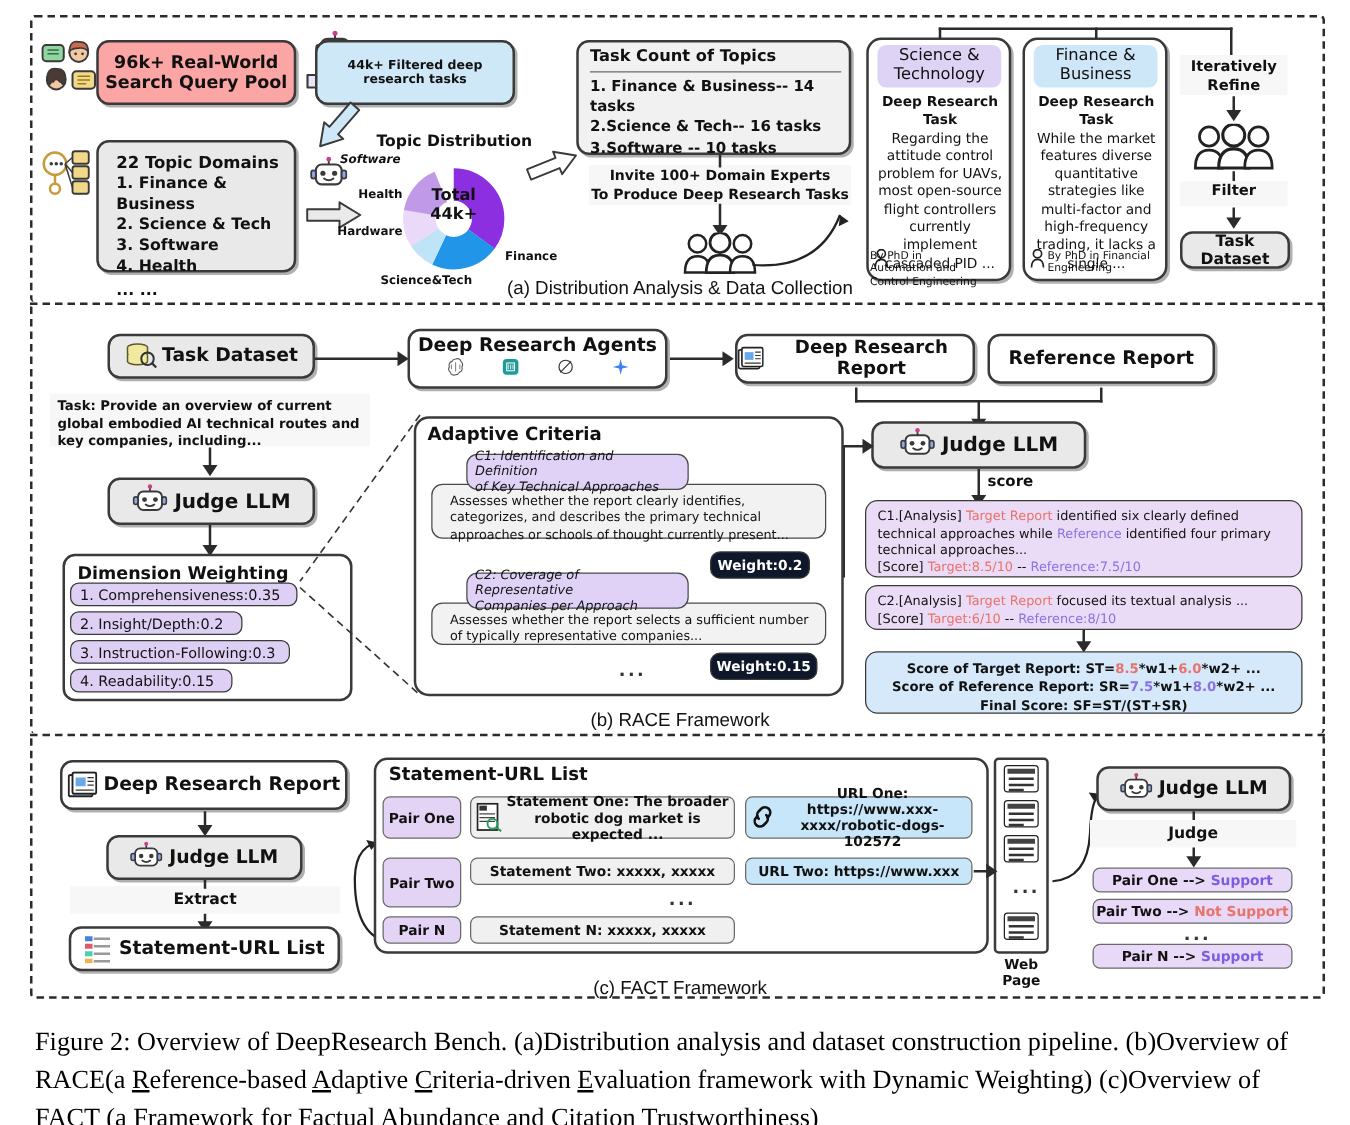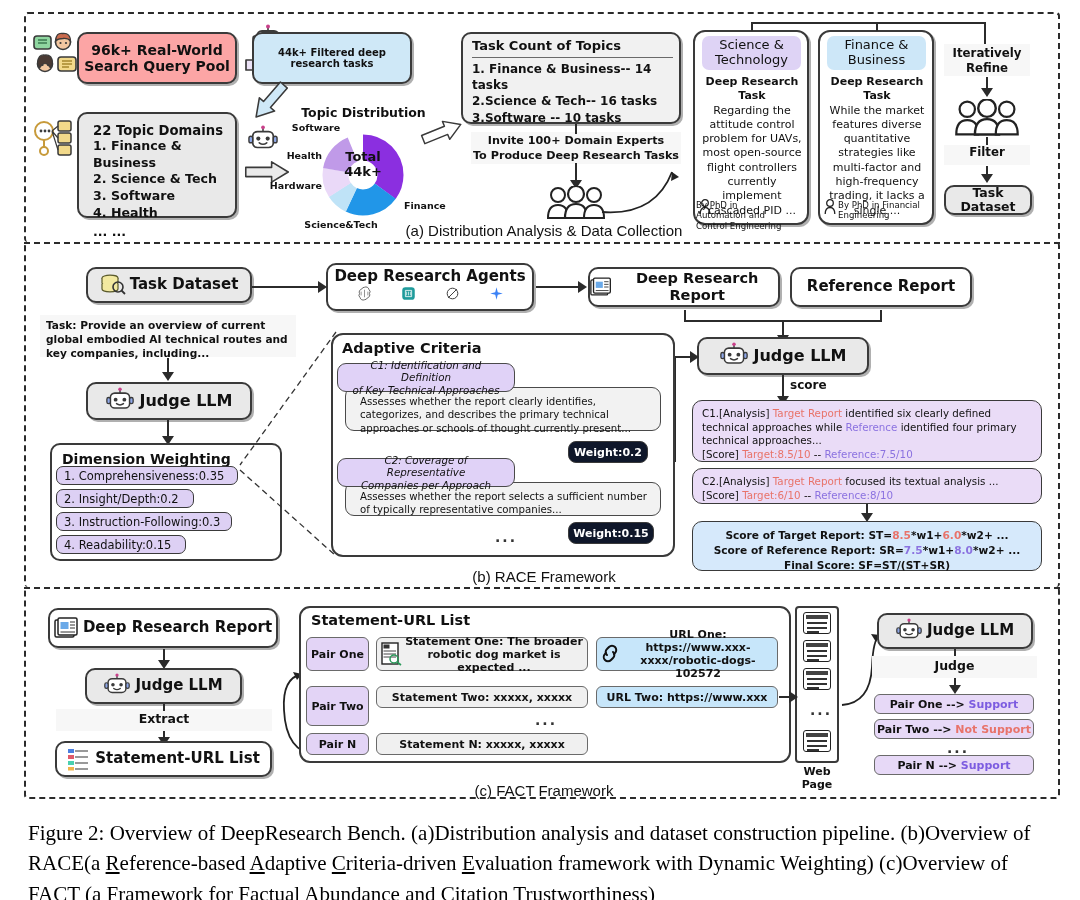--- a/index.html
+++ b/index.html
@@ -65,21 +65,21 @@
     border-radius:8px; display:flex; align-items:center; justify-content:center;
     font-size:11px; font-weight:600;
   }
   .crit-desc {
     position:absolute; background:#f2f2f2; border:1.6px solid #4a4a4a; border-radius:9px;
     font-size:10.2px; line-height:1.3; padding:7px 9px 9px 14px; text-align:left; color:#111;
   }
   .crit-head {
     position:absolute; background:#e0d2f7; border:1.6px solid #4a4a4a; border-radius:9px;
     font-size:10.3px; line-height:1.22; display:flex; align-items:center; justify-content:center;
-    text-align:center; padding:3px 6px; font-style:italic; z-index:3;
+    text-align:left; padding:3px 6px; font-style:italic; z-index:3;margin-left:36px;
   }
   .scorebox {
     position:absolute; background:#eadcf7; border:1.8px solid #3a3a3a; border-radius:10px;
     font-size:10.3px; line-height:1.32; padding:6px 9px; text-align:left;
   }
   .finalbox {
     position:absolute; background:#d6e9fb; border:1.8px solid #3a3a3a; border-radius:10px;
     font-size:10.6px; line-height:1.42; padding:6px 8px; text-align:center; font-weight:600;
   }
   .tgt { color:#e8736a; }
@@ -241,21 +241,21 @@
 
       <circle r="27.5" cx="55" cy="55" fill="transparent" stroke="#ead9f8" stroke-width="26" stroke-dasharray="20.7 152.1" transform="rotate(147 55 55)"></circle>
 
       <circle r="27.5" cx="55" cy="55" fill="transparent" stroke="#c09ae8" stroke-width="26" stroke-dasharray="27.7 145.1" transform="rotate(190 55 55)"></circle>
     </svg>
   </div>
   <div class="lbl" style="left:330px;top:150px;width:66px;font-size:13px;font-weight:600;line-height:1.15;">
     <div>Total</div>
     <div>44k+</div>
   </div>
-  <div class="lbl" style="left:287px;top:122px;width:58px;font-size:9.5px;font-weight:600;text-align:center;">Software</div>
+  <div class="lbl" style="left:272px;top:122px;width:58px;font-size:9.5px;font-weight:600;text-align:left;font-style:italic;">Software</div>
   <div class="lbl" style="left:274px;top:150px;width:48px;font-size:9.5px;font-weight:600;text-align:right;">Health</div>
   <div class="lbl" style="left:262px;top:180px;width:60px;font-size:9.5px;font-weight:600;text-align:right;">Hardware</div>
   <div class="lbl" style="left:296px;top:219px;width:90px;font-size:9.5px;font-weight:600;">Science&amp;Tech</div>
   <div class="lbl" style="left:404px;top:200px;width:60px;font-size:9.5px;font-weight:600;text-align:left;">Finance</div>
 
   <div class="blockarrow" style="left:420px;top:120px;transform:rotate(-22deg);">
     <svg width="44" height="24" viewBox="0 0 50 26">
         <path d="M2 8 L30 8 L30 2 L48 13 L30 24 L30 18 L2 18 Z" fill="#fff" stroke="#3a3a3a" stroke-width="1.7" stroke-linejoin="round"></path>
       </svg>
   </div>

